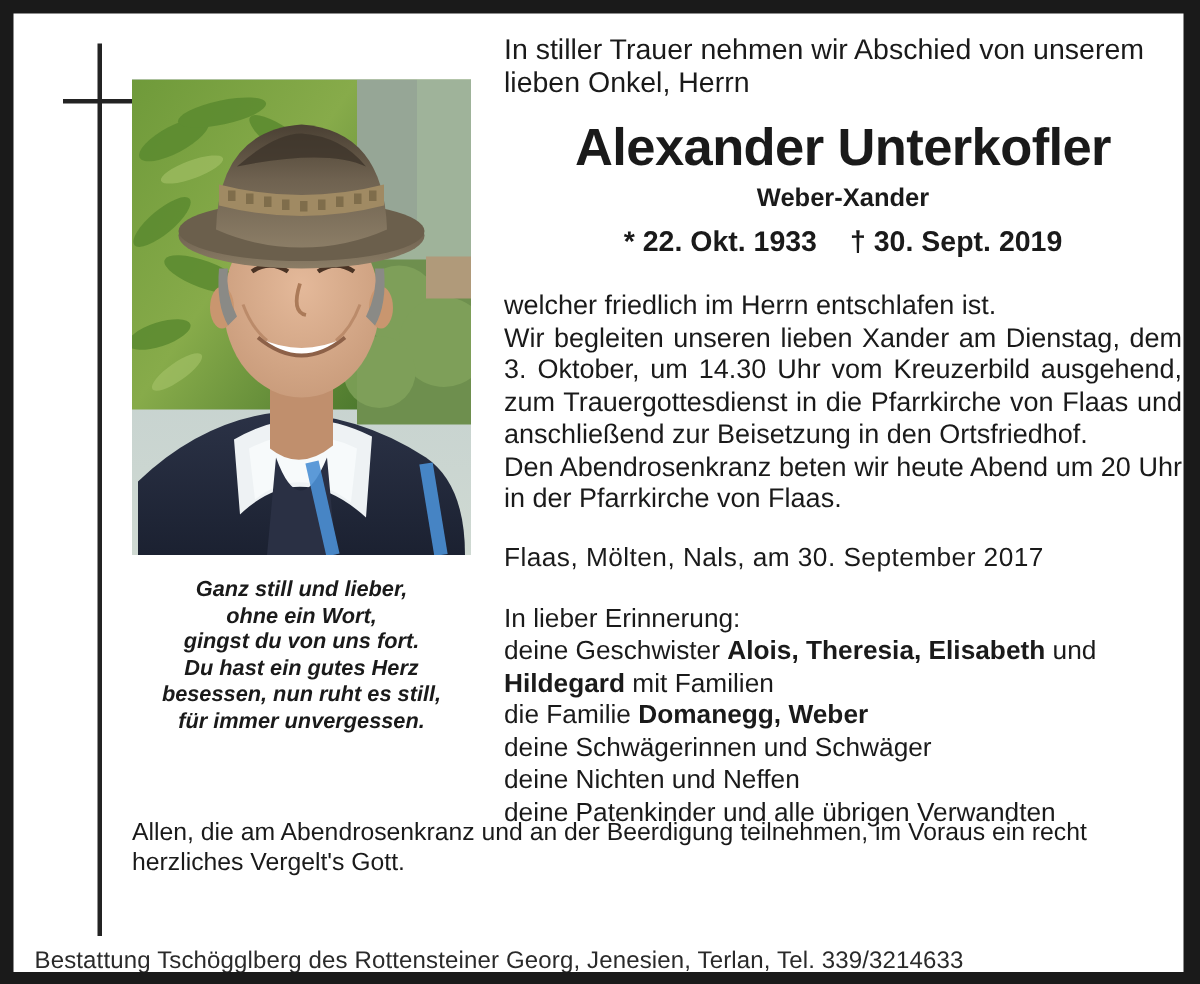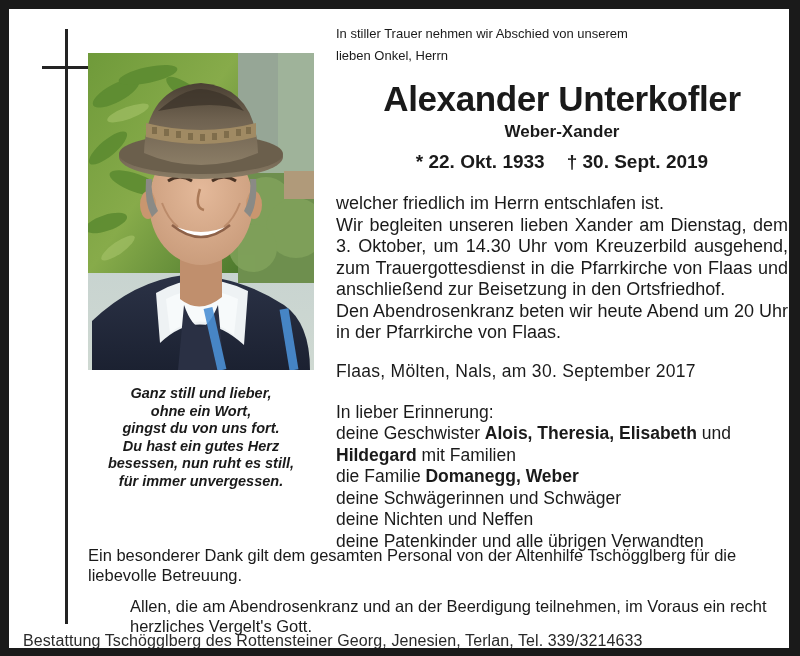--- a/index.html
+++ b/index.html
@@ -87,21 +87,21 @@
   
   .right-col {
     position: absolute;
     left: 327px;
     top: 14px;
     width: 452px;
     color: #1a1a1a;
   }
 
   .intro {
-    font-size: 13px;
+    font-size: 19px;
     line-height: 21.5px;
     text-align: justify;
     text-align-last: left;
   }
   .intro .l2 { text-align: left; }
 
   .deceased-name {
     margin-top: 14px;
     text-align: center;
     font-size: 35px;
@@ -327,20 +327,19 @@
         <div><span>deine Geschwister </span><b>Alois, Theresia, Elisabeth</b><span> und</span></div>
         <div class="ctr"><b>Hildegard</b><span> mit Familien</span></div>
         <div><span>die Familie </span><b>Domanegg, Weber</b></div>
         <div>deine Schwägerinnen und Schwäger</div>
         <div>deine Nichten und Neffen</div>
         <div>deine Patenkinder und alle übrigen Verwandten</div>
       </div>
     </div>
 
     <div class="thanks">
-      <p>Ein besonderer Dank gilt dem gesamten Personal von der Altenhilfe Tschögglberg für die liebevolle Betreuung.</p>
       <p>Allen, die am Abendrosenkranz und an der Beerdigung teilnehmen, im Voraus ein recht herzliches Vergelt's Gott.</p>
     </div>
 
     <div class="imprint">Bestattung Tschögglberg des Rottensteiner Georg, Jenesien, Terlan, Tel. 339/3214633</div>
 
   </div>
 </div>
 
 </body></html>

